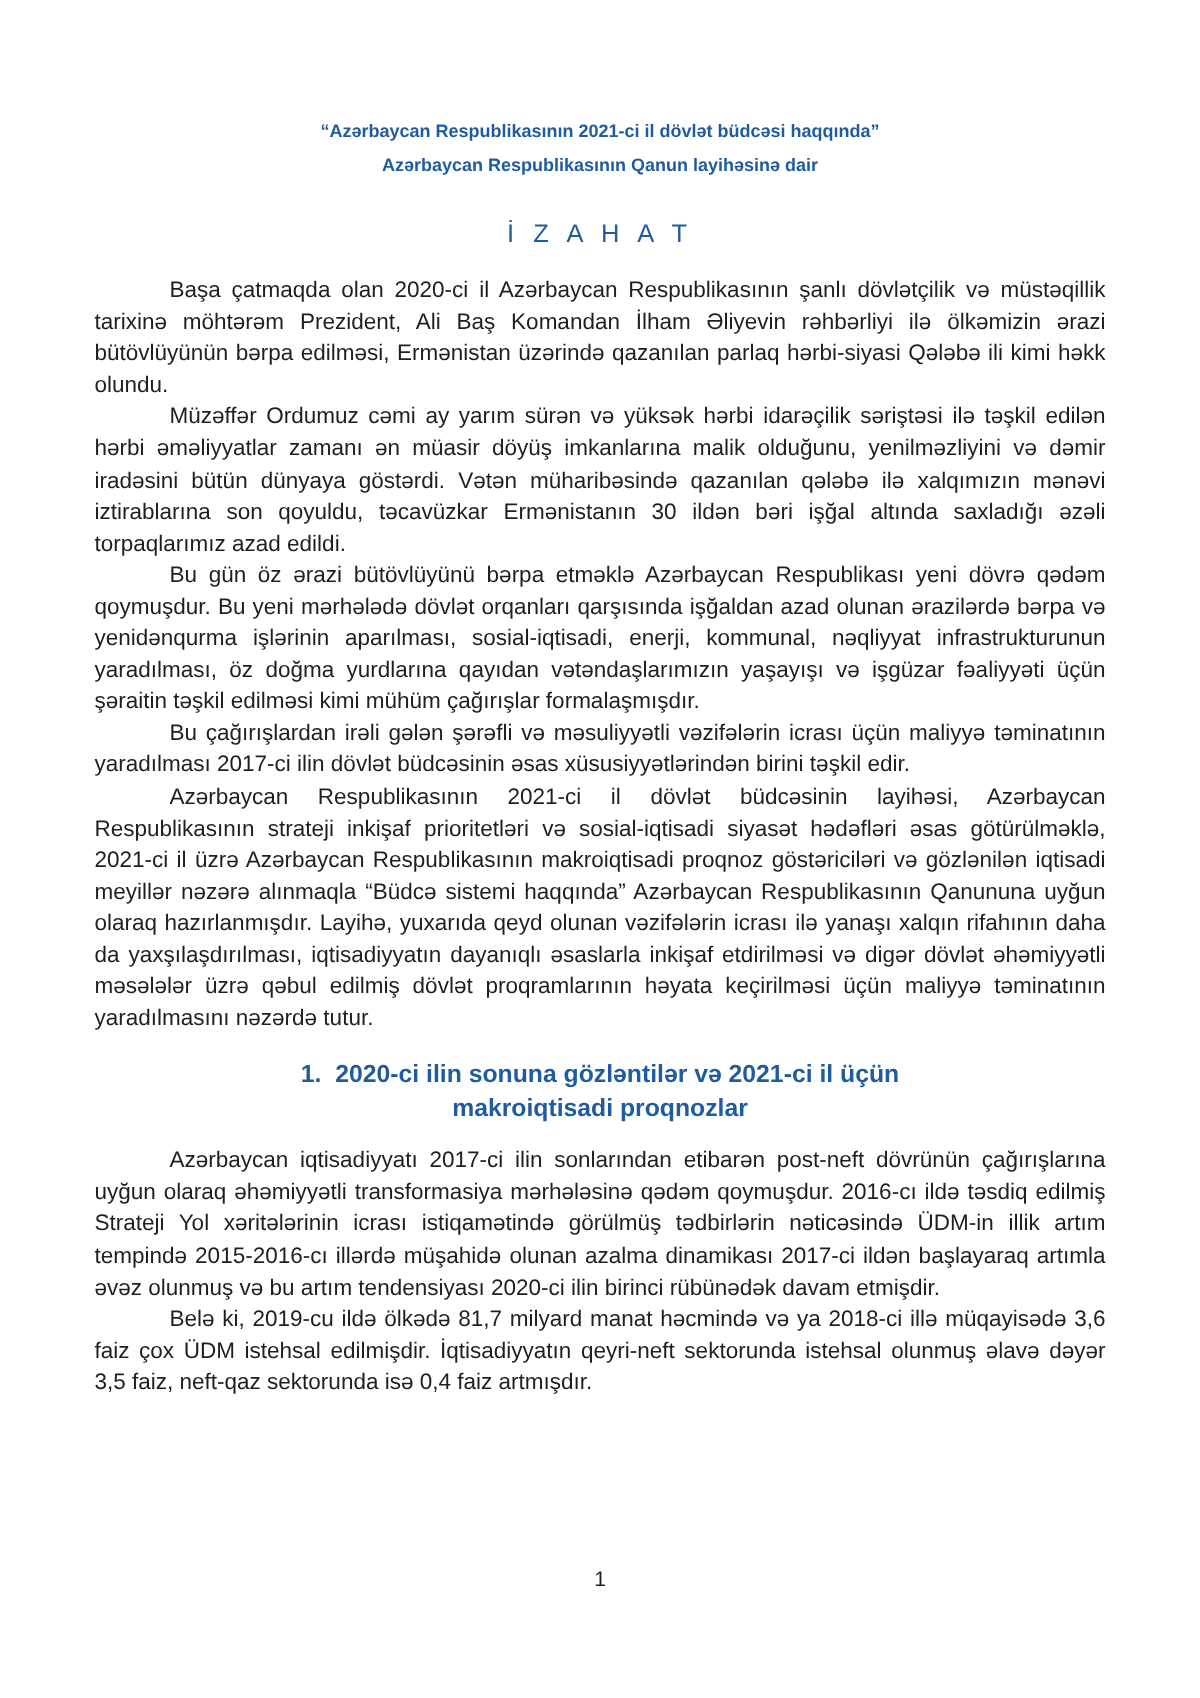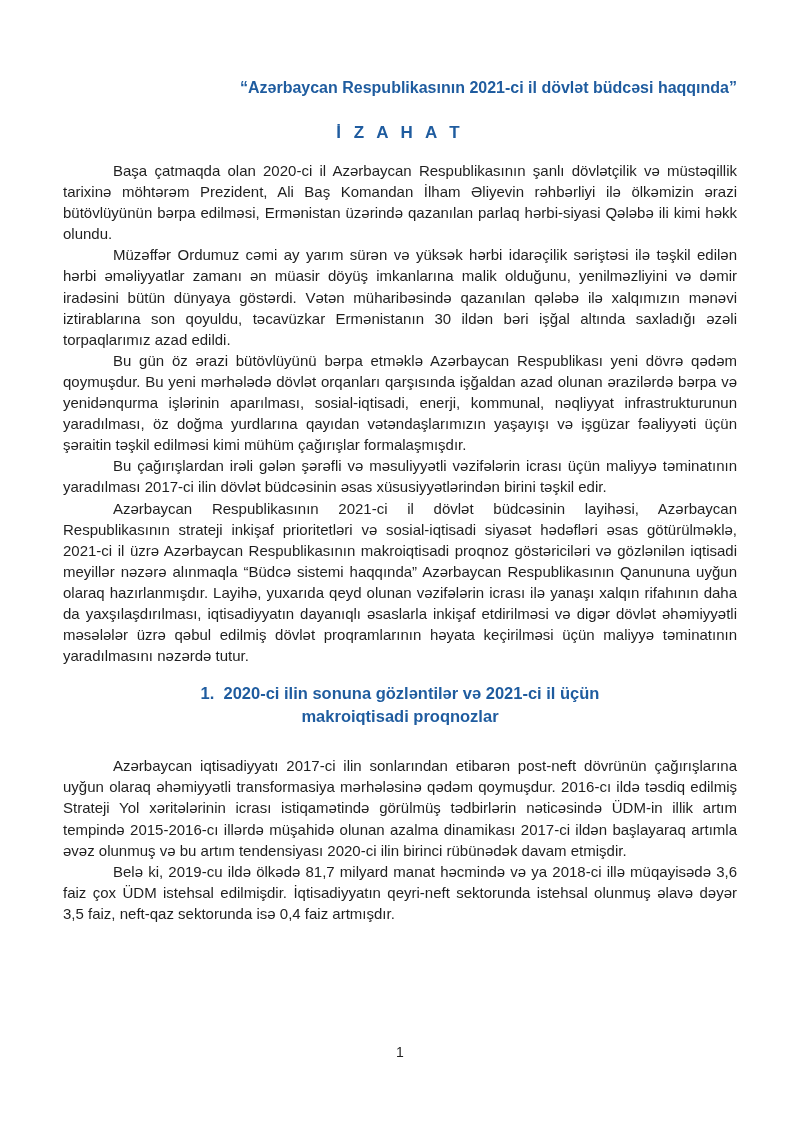--- a/index.html
+++ b/index.html
@@ -19,67 +19,68 @@
     background: var(--page_bg);
     box-sizing: border-box;
     padding: 76px 63px 0 63px;
     font-family: "Liberation Sans", "DejaVu Sans", sans-serif;
     color: var(--text_color);
     overflow: hidden;
   }
   .doc-title {
     color: var(--heading_blue);
     font-weight: bold;
-    font-size: 16px;
+    font-size: 12px;
     line-height: 23px;
-    text-align: right;
+    text-align: center;
     margin: 0 auto;
   }
   .izahat-heading {
     color: var(--heading_blue);
-    font-weight: bold;
+    font-weight: normal;
     font-size: 17px;
     letter-spacing: 4px;
     text-align: center;
     margin-top: 24px;
     margin-bottom: 17px;
   }
   .body-text p {
     margin: 0;
     font-size: 15px;
     line-height: 21.1px;
     text-align: justify;
     text-indent: 50px;
   }
   .section-heading {
     color: var(--heading_blue);
     font-weight: bold;
     font-size: 16.5px;
     line-height: 23px;
     text-align: center;
     max-width: 470px;
-    margin: 16px auto 27px auto;
+    margin: 16px auto 12px auto;
   }
   .page-number {
     position: absolute;
     left: 0;
     right: 0;
     top: 1044px;
     text-align: center;
     font-size: 14px;
     color: var(--text_color);
   }
 </style>
 </head>
 <body>
 
 <div class="page">
 
   <div class="doc-title">
     <div>“Azərbaycan Respublikasının 2021-ci il dövlət büdcəsi haqqında”</div>
+    <div>Azərbaycan Respublikasının Qanun layihəsinə dair</div>
   </div>
 
   <div class="izahat-heading">İ Z A H A T</div>
 
   <div class="body-text">
     <p>Başa çatmaqda olan 2020-ci il Azərbaycan Respublikasının şanlı dövlətçilik və müstəqillik tarixinə möhtərəm Prezident, Ali Baş Komandan İlham Əliyevin rəhbərliyi ilə ölkəmizin ərazi bütövlüyünün bərpa edilməsi, Ermənistan üzərində qazanılan parlaq hərbi-siyasi Qələbə ili kimi həkk olundu.</p>
     <p>Müzəffər Ordumuz cəmi ay yarım sürən və yüksək hərbi idarəçilik səriştəsi ilə təşkil edilən hərbi əməliyyatlar zamanı ən müasir döyüş imkanlarına malik olduğunu, yenilməzliyini və dəmir iradəsini bütün dünyaya göstərdi. Vətən müharibəsində qazanılan qələbə ilə xalqımızın mənəvi iztirablarına son qoyuldu, təcavüzkar Ermənistanın 30 ildən bəri işğal altında saxladığı əzəli torpaqlarımız azad edildi.</p>
     <p>Bu gün öz ərazi bütövlüyünü bərpa etməklə Azərbaycan Respublikası yeni dövrə qədəm qoymuşdur. Bu yeni mərhələdə dövlət orqanları qarşısında işğaldan azad olunan ərazilərdə bərpa və yenidənqurma işlərinin aparılması, sosial-iqtisadi, enerji, kommunal, nəqliyyat infrastrukturunun yaradılması, öz doğma yurdlarına qayıdan vətəndaşlarımızın yaşayışı və işgüzar fəaliyyəti üçün şəraitin təşkil edilməsi kimi mühüm çağırışlar formalaşmışdır.</p>
     <p>Bu çağırışlardan irəli gələn şərəfli və məsuliyyətli vəzifələrin icrası üçün maliyyə təminatının yaradılması 2017-ci ilin dövlət büdcəsinin əsas xüsusiyyətlərindən birini təşkil edir.</p>
     <p>Azərbaycan Respublikasının 2021-ci il dövlət büdcəsinin layihəsi, Azərbaycan Respublikasının strateji inkişaf prioritetləri və sosial-iqtisadi siyasət hədəfləri əsas götürülməklə, 2021-ci il üzrə Azərbaycan Respublikasının makroiqtisadi proqnoz göstəriciləri və gözlənilən iqtisadi meyillər nəzərə alınmaqla “Büdcə sistemi haqqında” Azərbaycan Respublikasının Qanununa uyğun olaraq hazırlanmışdır. Layihə, yuxarıda qeyd olunan vəzifələrin icrası ilə yanaşı xalqın rifahının daha da yaxşılaşdırılması, iqtisadiyyatın dayanıqlı əsaslarla inkişaf etdirilməsi və digər dövlət əhəmiyyətli məsələlər üzrə qəbul edilmiş dövlət proqramlarının həyata keçirilməsi üçün maliyyə təminatının yaradılmasını nəzərdə tutur.</p>

